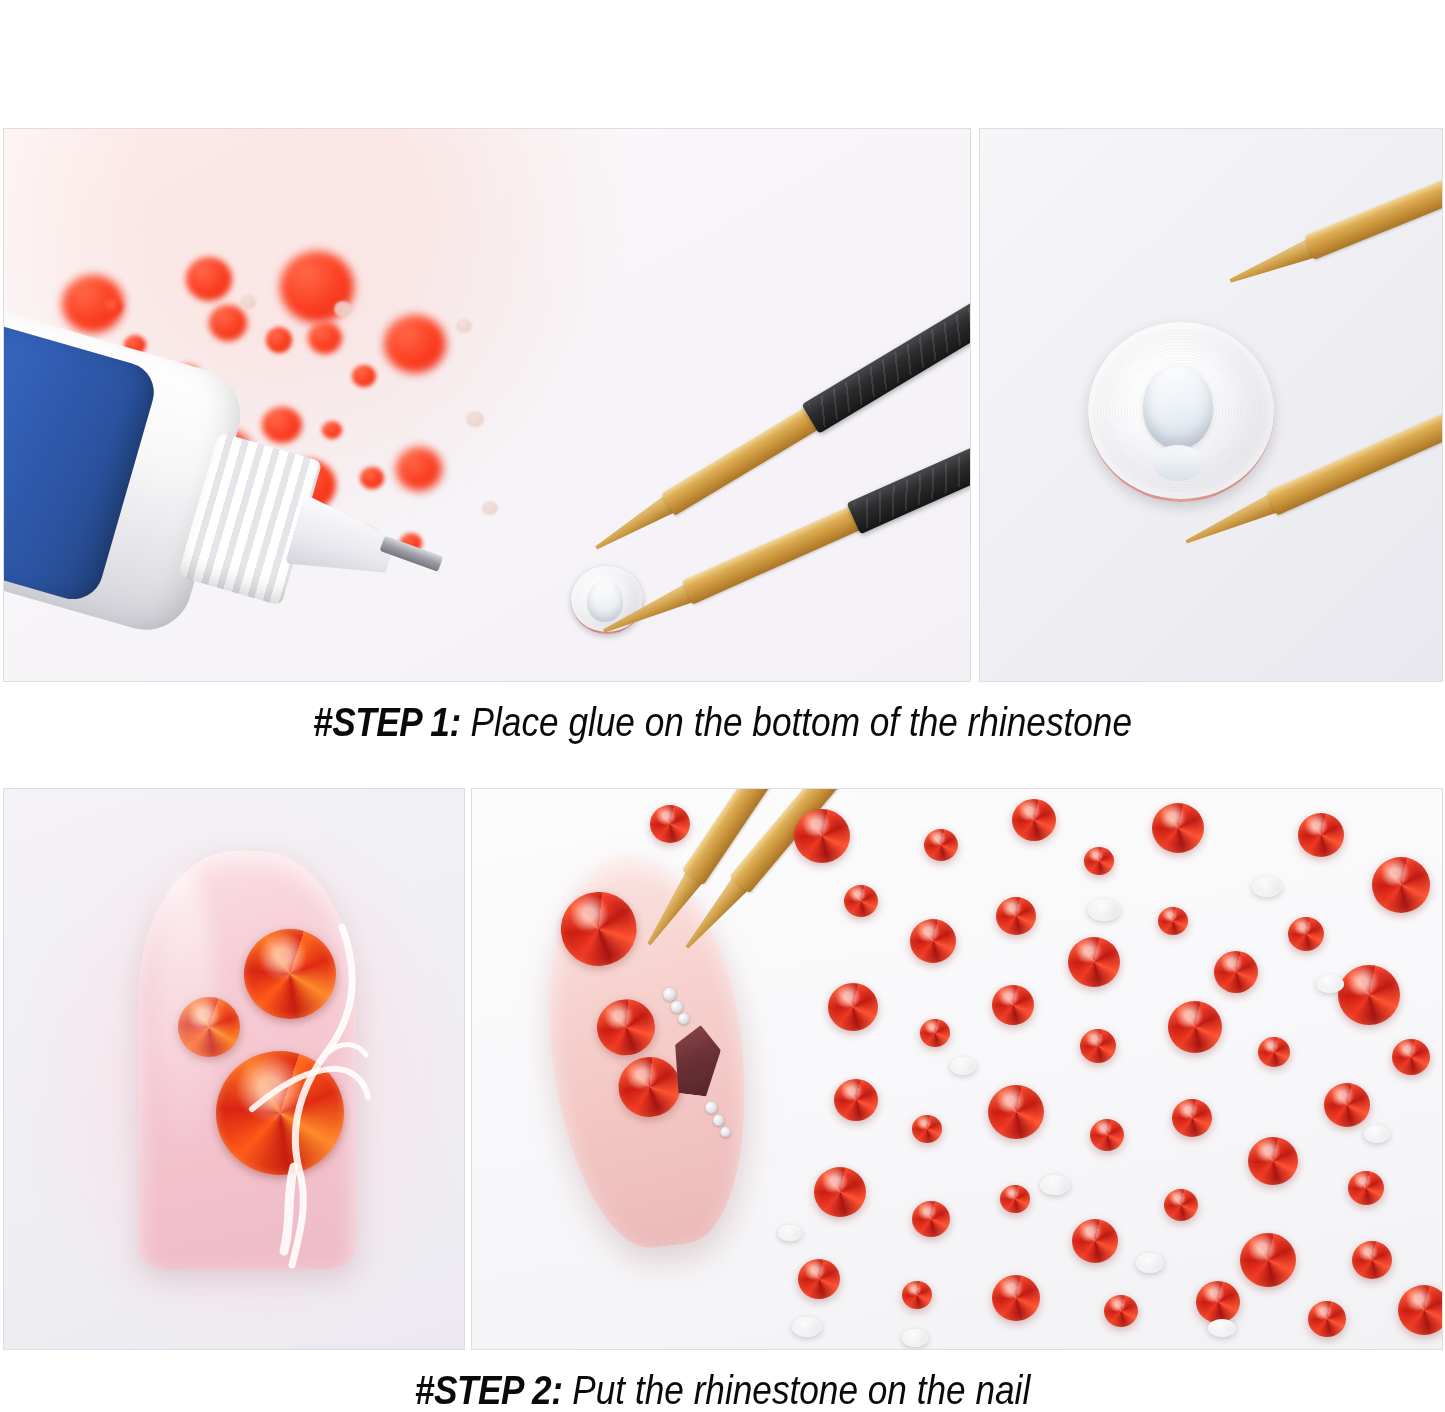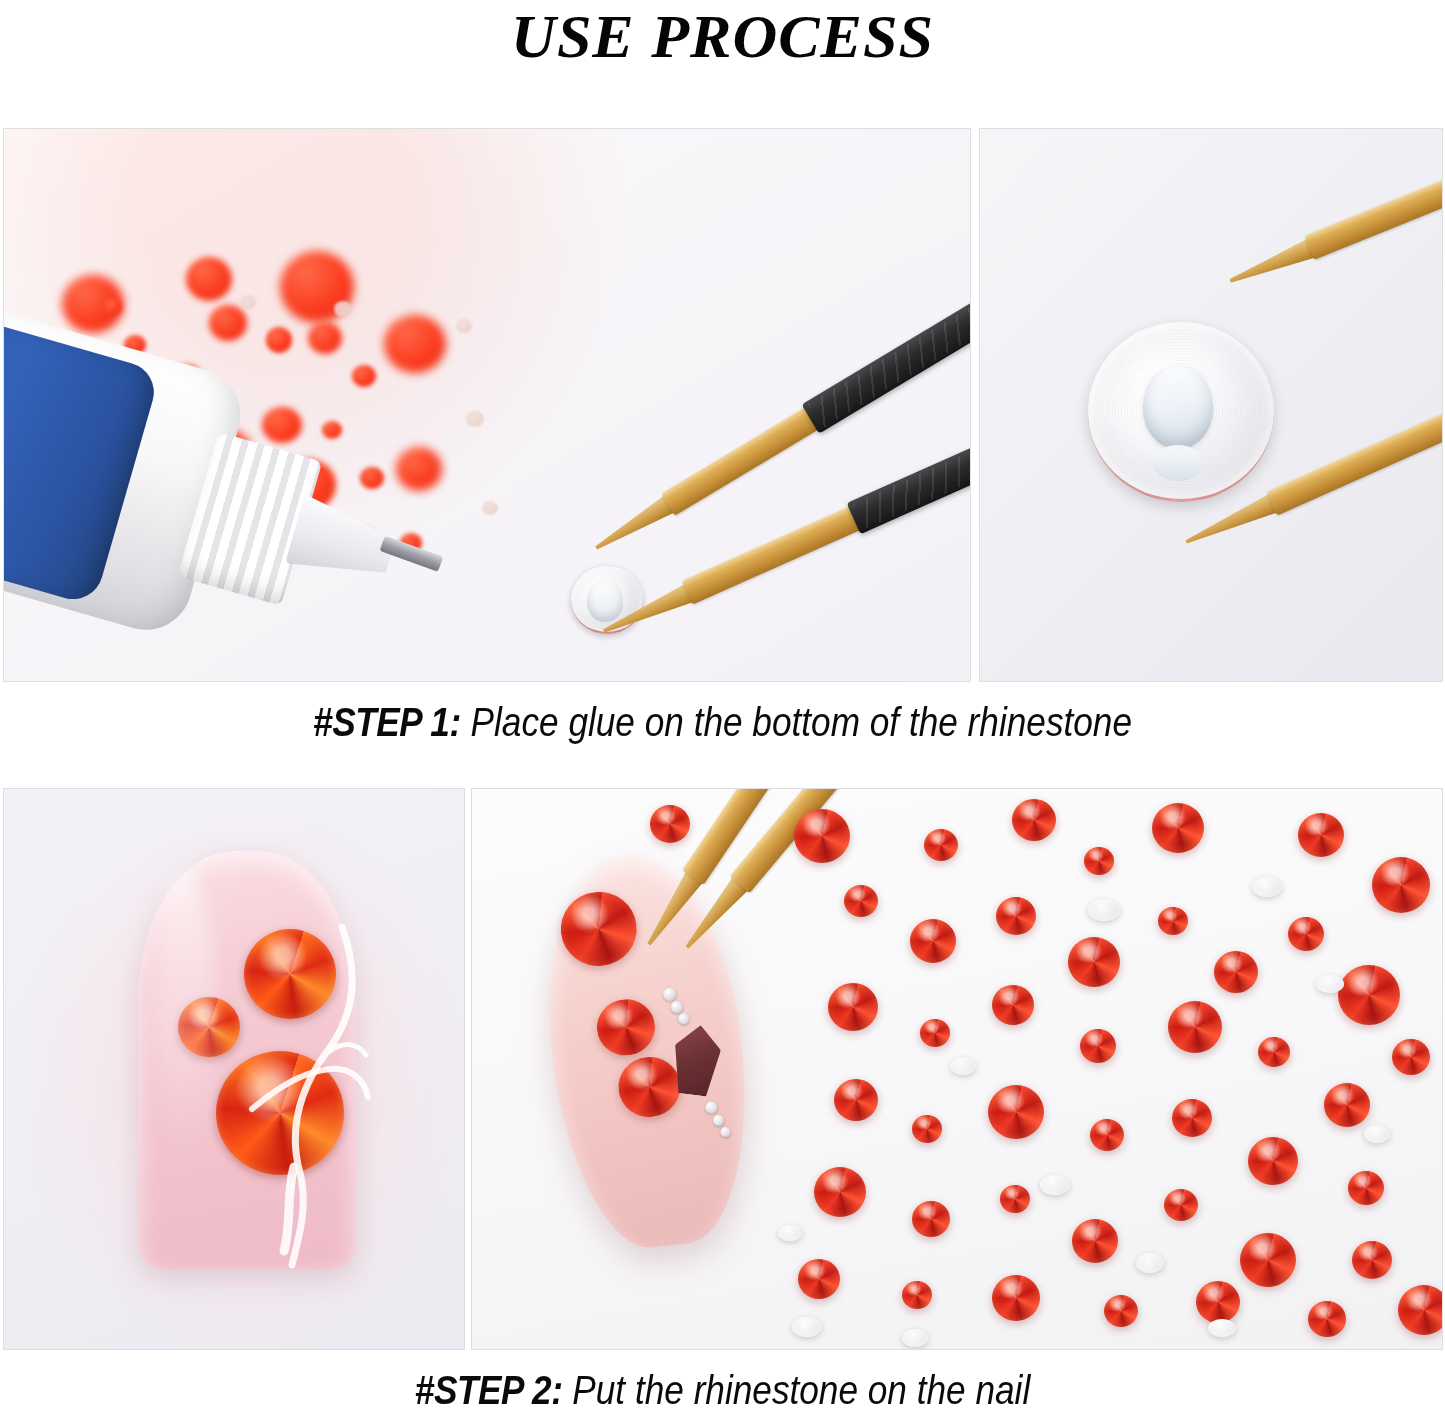--- a/index.html
+++ b/index.html
@@ -245,21 +245,20 @@
     clip-path:polygon(50% 0,100% 32%,80% 100%,20% 100%,0 32%);
     box-shadow:0 2px 6px rgba(0,0,0,.3);
     transform:rotate(14deg);
   }
 </style>
 </head>
 <body>
 
 <div class="page">
 
-  <div class="title">USE PROCESS</div>
 
   <div class="row row1">
 
     <div class="panel p1">
       <div class="bokeh-bg"></div>
 
       <div class="bk red lg" style="left:58px;  top:146px; width:62px;  height:58px;"></div>
       <div class="bk red" style="left:182px; top:128px; width:46px;  height:44px;"></div>
       <div class="bk red lg" style="left:276px; top:122px; width:74px;  height:72px;"></div>
       <div class="bk red" style="left:205px; top:176px; width:38px;  height:36px;"></div>

